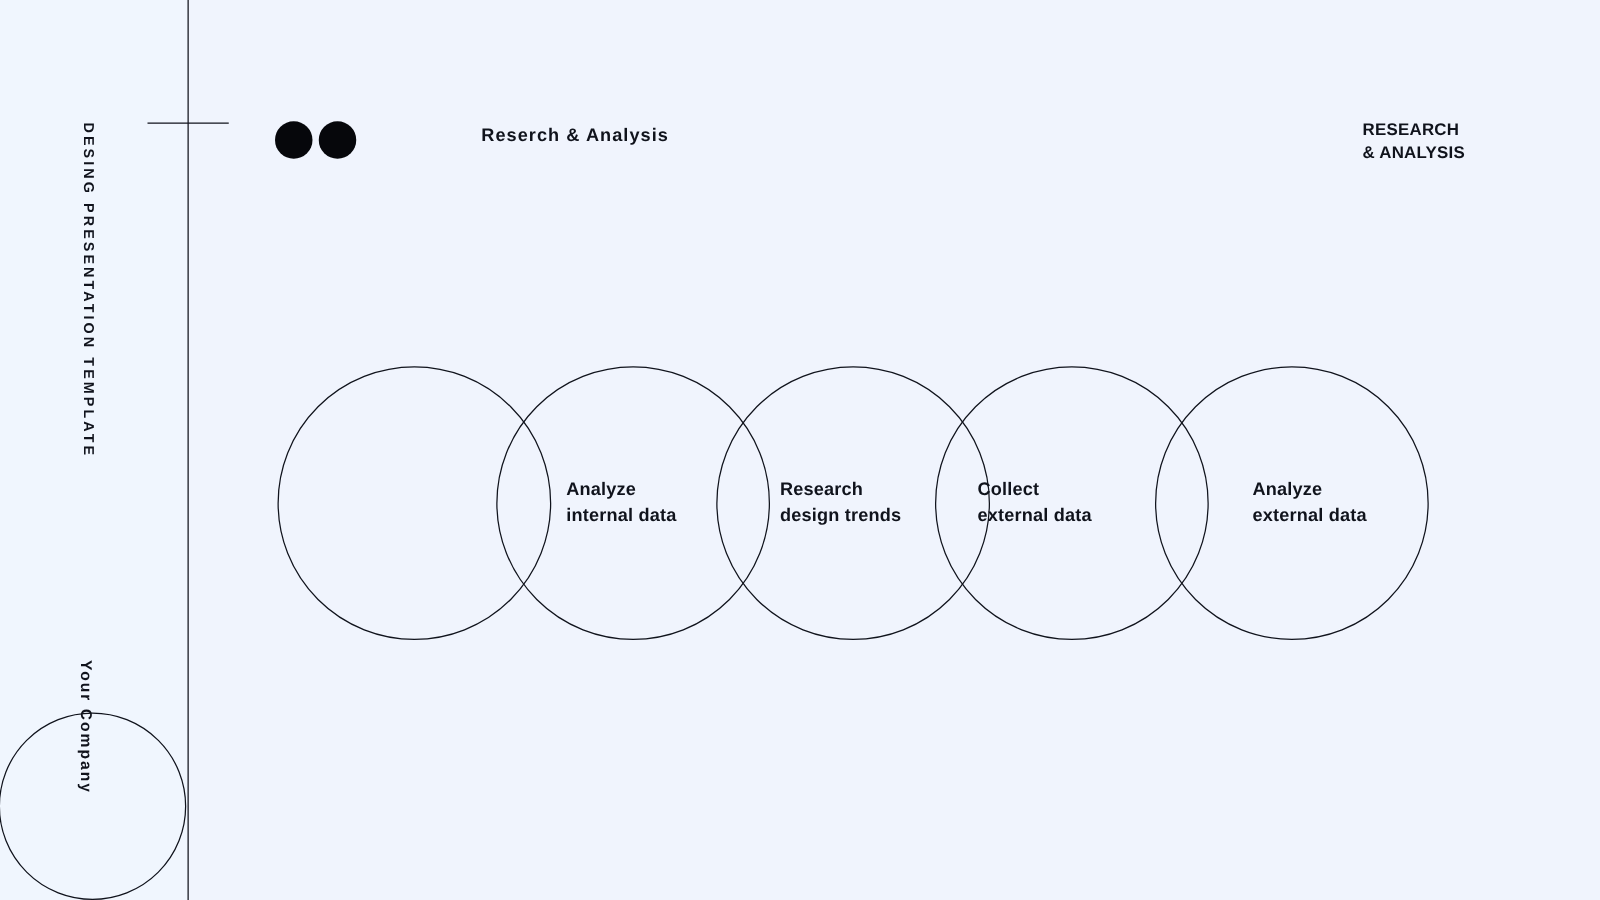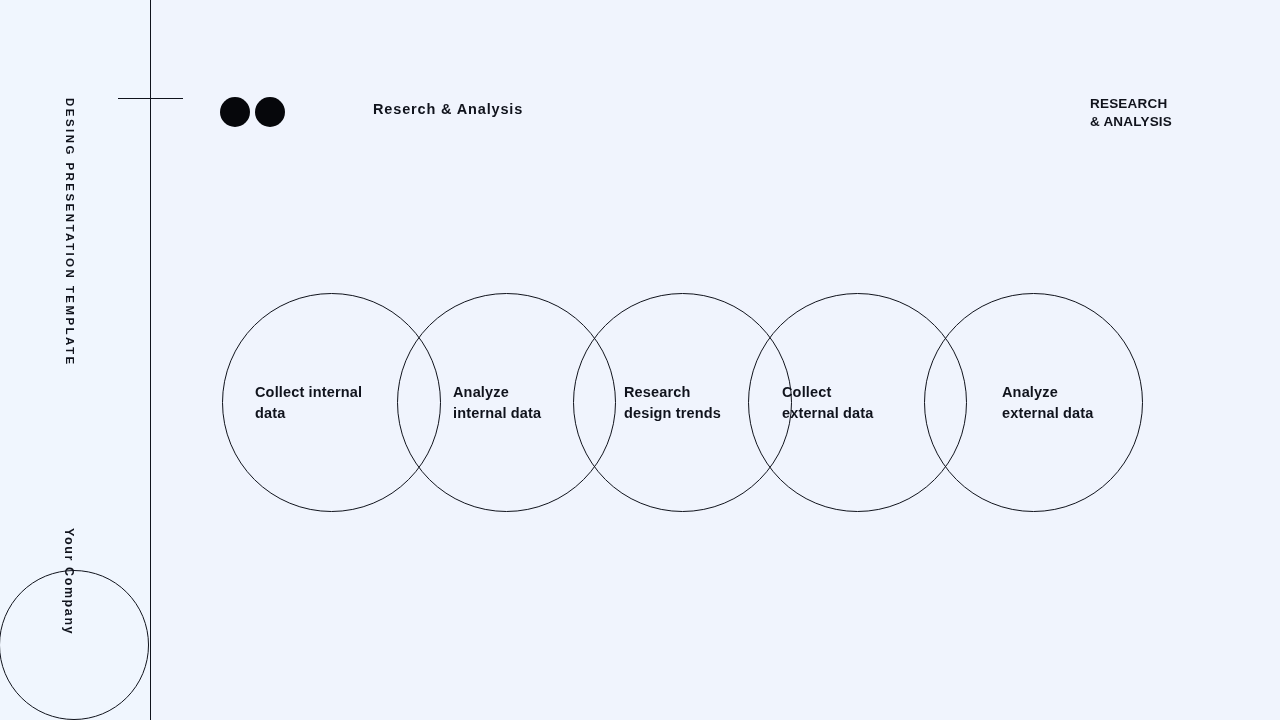--- a/index.html
+++ b/index.html
@@ -76,21 +76,21 @@
   .dot {
     width: 30px;
     height: 30px;
     border-radius: 50%;
     background: #06070b;
   }
 
   
   .slide-title {
     position: absolute;
-    left: 373px;
+    left: 385px;
     top: 101px;
     font-size: 14.5px;
     font-weight: 700;
     letter-spacing: 0.85px;
     color: #10131c;
     line-height: 1.2;
     white-space: nowrap;
   }
 
   
@@ -186,22 +186,20 @@
   </div>
 
   <div class="circle-chain">
 
     <div class="venn-circle" style="left:0px;"></div>
     <div class="venn-circle" style="left:175px;"></div>
     <div class="venn-circle" style="left:351px;"></div>
     <div class="venn-circle" style="left:526px;"></div>
     <div class="venn-circle" style="left:702px;"></div>
 
-    <div class="venn-label" style="left:33px;">Collect internal
-data</div>
     <div class="venn-label" style="left:231px;">Analyze
 internal data</div>
     <div class="venn-label" style="left:402px;">Research
 design trends</div>
     <div class="venn-label" style="left:560px;">Collect
 external data</div>
     <div class="venn-label" style="left:780px;">Analyze
 external data</div>
 
   </div>

